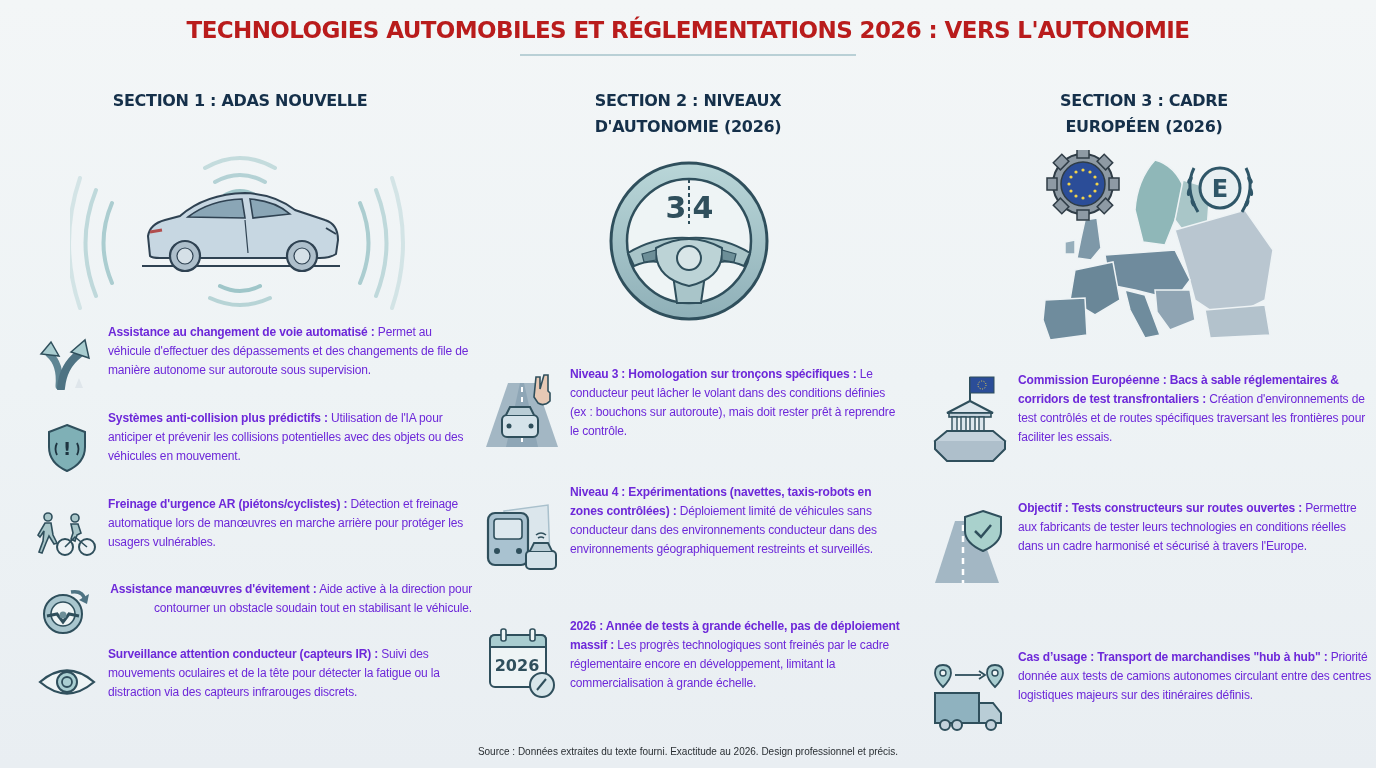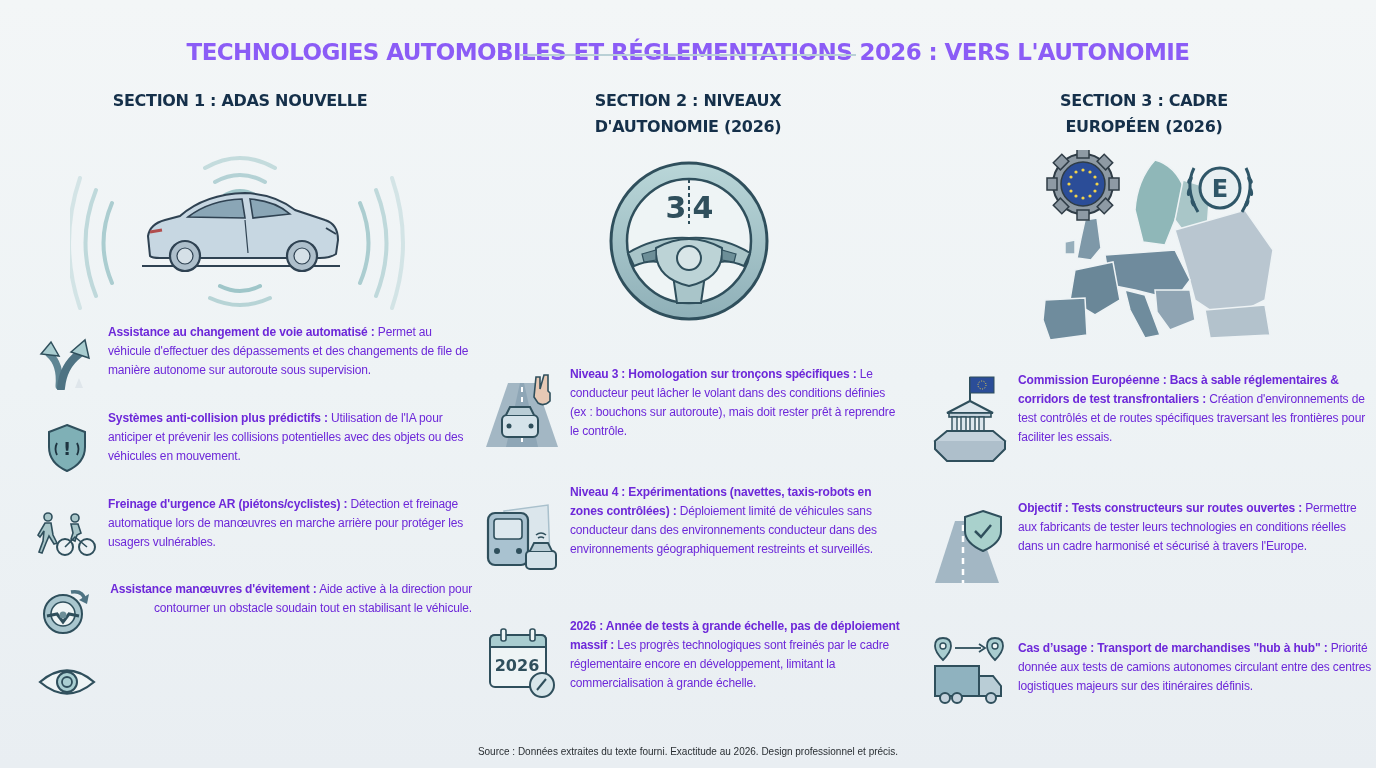--- a/index.html
+++ b/index.html
@@ -10,22 +10,21 @@
     color: #1c2328;
     position: relative;
   }
   .main-title {
     position: absolute; left: 0; right: 0; top: 17px;
     text-align: center;
     font-family: "DejaVu Sans", sans-serif;
     font-weight: bold;
     font-size: 23px;
     letter-spacing: -0.6px;
-    color: #8b5cf6;
-    margin-top: 22px;
+    color: #b91c1c;
   }
   .title-rule {
     position: absolute; left: 520px; top: 54px; width: 336px; height: 2px;
     background: #b9d0d6;
   }
   .section-title {
     position: absolute;
     text-align: center;
     font-family: "DejaVu Sans", sans-serif;
     font-weight: bold;
@@ -252,20 +251,21 @@
 </div>
 
 <div class="item" style="left:36px;top:645px;width:436px;">
   <div class="icon" style="width:62px;height:62px;margin-top:6px;margin-right:10px;">
     <svg width="58" height="34" viewBox="0 0 58 34">
       <path d="M2 17 Q29 -6 56 17 Q29 40 2 17 Z" fill="#eef4f5" stroke="#2f4f5c" stroke-width="2.2"></path>
       <circle cx="29" cy="17" r="10" fill="#a9cfd2" stroke="#2f4f5c" stroke-width="2"></circle>
       <circle cx="29" cy="17" r="5" fill="none" stroke="#2f4f5c" stroke-width="1.8"></circle>
     </svg>
   </div>
+  <div class="text"><b>Surveillance attention conducteur (capteurs IR) :</b><span> Suivi des mouvements oculaires et de la tête pour détecter la fatigue ou la distraction via des capteurs infrarouges discrets.</span></div>
 </div>
 
 <div class="item" style="left:484px;top:365px;width:420px;">
   <div class="icon" style="width:76px;height:80px;margin-top:6px;margin-right:10px;">
     <svg width="76" height="76" viewBox="0 0 76 76">
       <path d="M2 74 L24 10 L52 10 L74 74 Z" fill="#a3b7c4"></path>
       <path d="M22 74 L36 10 L40 10 L54 74 Z" fill="#8ea6b6"></path>
       <line x1="38" y1="14" x2="38" y2="74" stroke="#fff" stroke-width="2" stroke-dasharray="5 5"></line>
       <rect x="18" y="42" width="36" height="22" rx="5" fill="#d5e3ea" stroke="#2f4f5c" stroke-width="2"></rect>
       <path d="M22 42 L26 34 L46 34 L50 42" fill="#b9cdd6" stroke="#2f4f5c" stroke-width="2"></path>
@@ -335,21 +335,21 @@
     <svg width="74" height="76" viewBox="0 0 74 76">
       <path d="M2 74 L22 12 L44 12 L66 74 Z" fill="#a3b7c4"></path>
       <line x1="30" y1="16" x2="30" y2="74" stroke="#fff" stroke-width="2.5" stroke-dasharray="6 5"></line>
       <path d="M50 2 L68 8 L68 22 Q68 34 50 42 Q32 34 32 22 L32 8 Z" fill="#a9d1cc" stroke="#2f4f5c" stroke-width="2"></path>
       <path d="M42 22 L48 28 L58 16" fill="none" stroke="#2f4f5c" stroke-width="2.5"></path>
     </svg>
   </div>
   <div class="text"><b>Objectif : Tests constructeurs sur routes ouvertes :</b><span> Permettre aux fabricants de tester leurs technologies en conditions réelles dans un cadre harmonisé et sécurisé à travers l'Europe.</span></div>
 </div>
 
-<div class="item" style="left:932px;top:621px;width:440px;align-items:center;">
+<div class="item" style="left:932px;top:648px;width:440px;">
   <div class="icon" style="width:76px;height:84px;margin-top:8px;margin-right:10px;">
     <svg width="74" height="70" viewBox="0 0 74 70">
       <path d="M10 2 Q18 2 18 10 Q18 16 10 24 Q2 16 2 10 Q2 2 10 2 Z" fill="#a9cdd0" stroke="#2f4f5c" stroke-width="1.8"></path>
       <circle cx="10" cy="10" r="3" fill="#eef4f5" stroke="#2f4f5c" stroke-width="1.4"></circle>
       <path d="M62 2 Q70 2 70 10 Q70 16 62 24 Q54 16 54 10 Q54 2 62 2 Z" fill="#a9cdd0" stroke="#2f4f5c" stroke-width="1.8"></path>
       <circle cx="62" cy="10" r="3" fill="#eef4f5" stroke="#2f4f5c" stroke-width="1.4"></circle>
       <line x1="22" y1="12" x2="48" y2="12" stroke="#2f4f5c" stroke-width="1.8"></line>
       <path d="M46 8 L52 12 L46 16" fill="none" stroke="#2f4f5c" stroke-width="1.8"></path>
       <rect x="2" y="30" width="44" height="30" fill="#8fb2bf" stroke="#2f4f5c" stroke-width="2"></rect>
       <path d="M46 40 L60 40 L68 50 L68 60 L46 60 Z" fill="#b9cdd6" stroke="#2f4f5c" stroke-width="2"></path>

